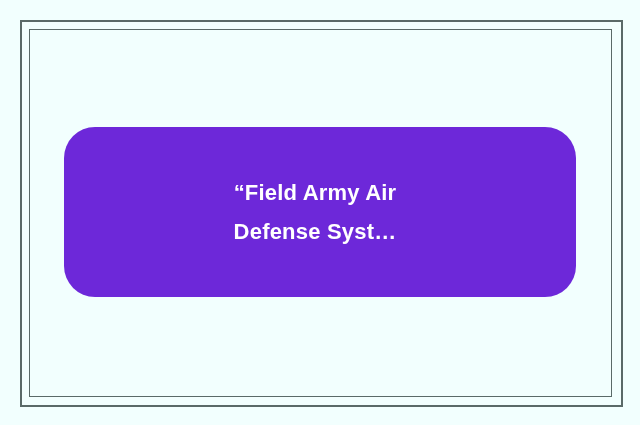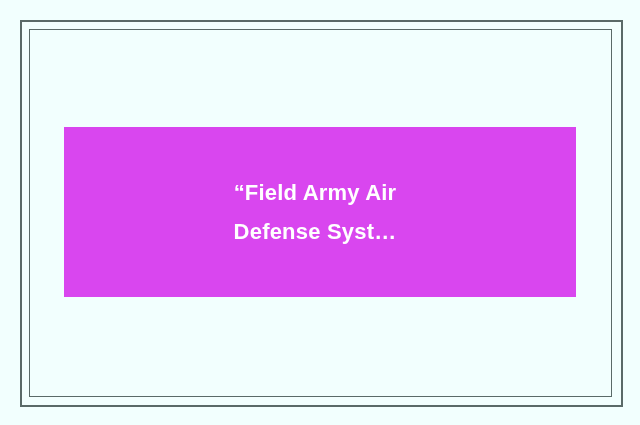--- a/index.html
+++ b/index.html
@@ -15,22 +15,22 @@
       border: 2px solid #5a6a68;
     }
     .inner-frame {
       position: absolute; left: 29px; top: 29px;
       width: 581px; height: 366px;
       border: 1px solid #5a6a68;
     }
     .title-card {
       position: absolute; left: 64px; top: 127px;
       width: 512px; height: 170px;
-      background: #d946ef;
-      display: flex; align-items: center; justify-content: center;
+      background: #6d28d9;
+      display: flex; align-items: center; justify-content: center; border-radius: 31px;
     }
     .title-text {
       color: #ffffff;
       font-family: "Liberation Sans", sans-serif;
       font-weight: bold;
       font-size: 22px;
       line-height: 39px;
       text-align: center;
       width: 200px;
       margin-left: -10px;

